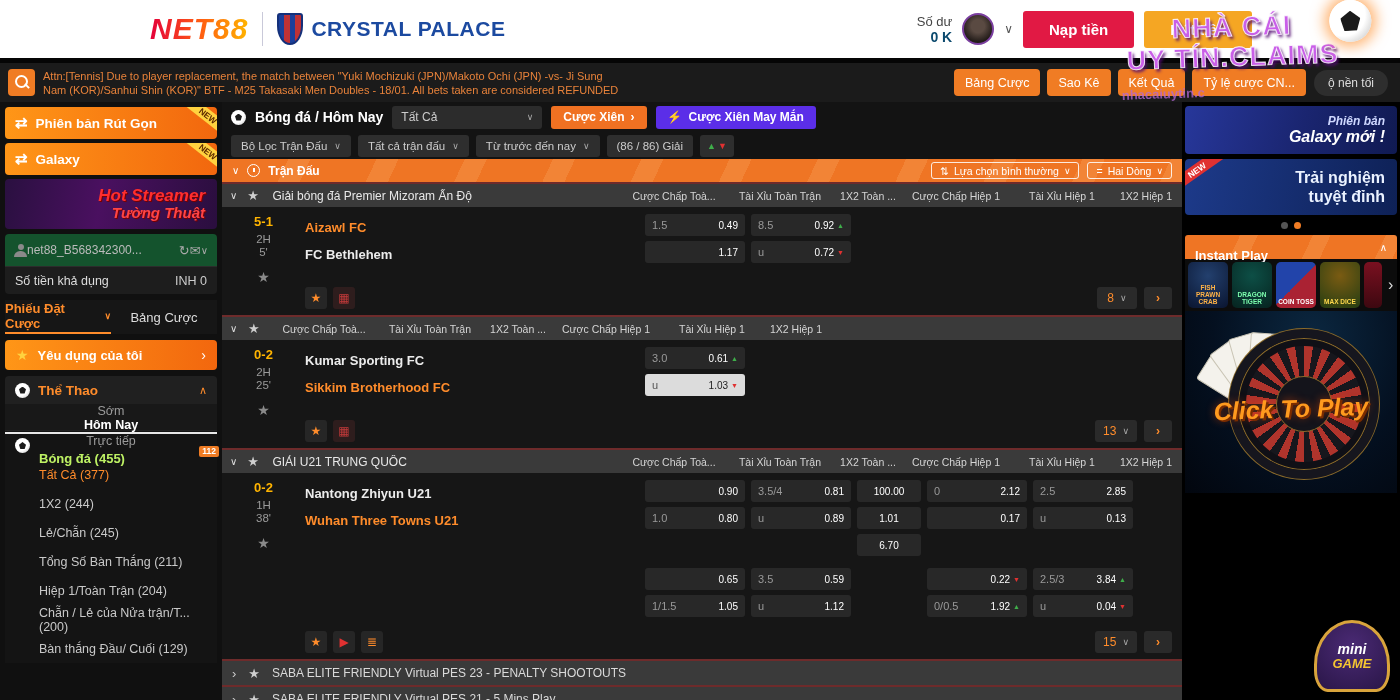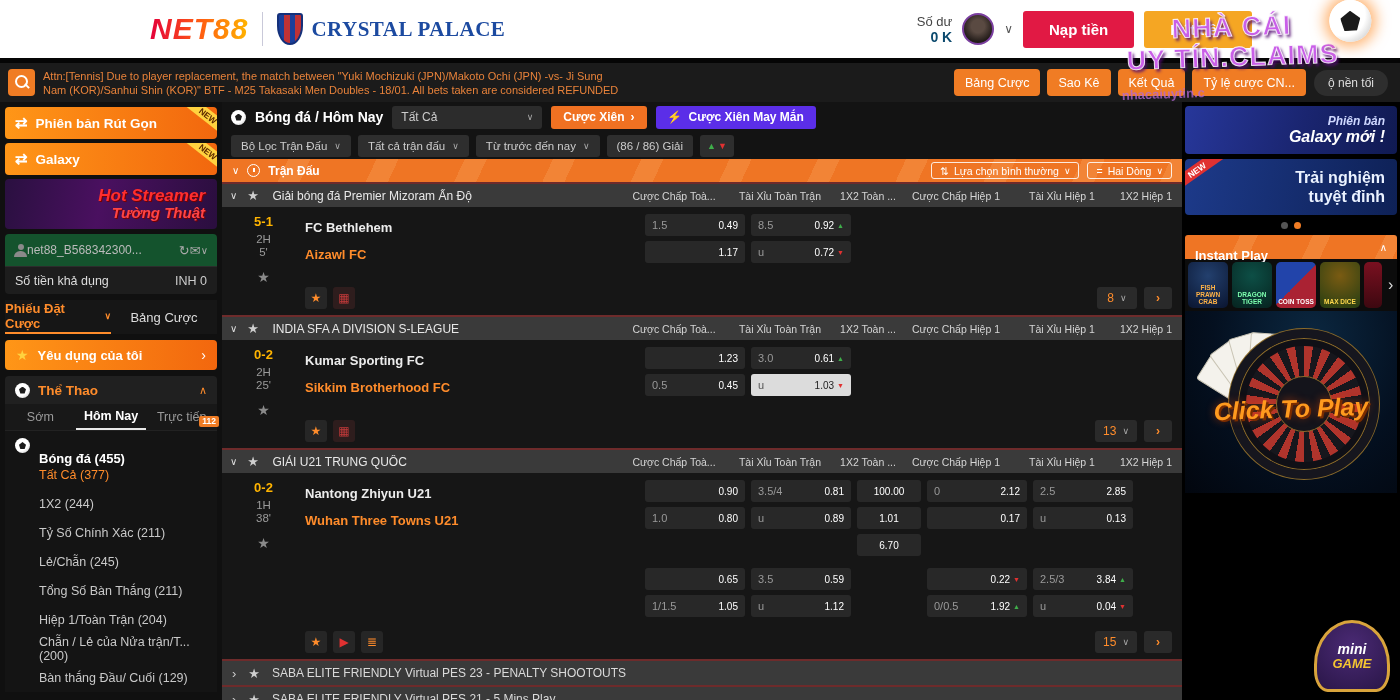--- a/index.html
+++ b/index.html
@@ -10,21 +10,21 @@
   
   .top-header { height:58px; background:#fff; display:flex; align-items:center; position:relative; }
   .logo-area { display:flex; align-items:center; gap:14px; margin-left:150px; }
   .net88 { font-size:30px; font-weight:900; font-style:italic; letter-spacing:1px;
     background:linear-gradient(90deg,#e4003a,#ff5a12,#ffb400); -webkit-background-clip:text;
     background-clip:text; color:transparent; }
   .logo-divider { width:1px; height:34px; background:#c9c9d9; }
   .club { display:flex; align-items:center; gap:8px; }
   .shield { width:26px; height:32px; border:2px solid #14307a; border-radius:3px 3px 50% 50%/3px 3px 60% 60%;
     background:linear-gradient(90deg,#1b3f9b 0 25%,#c03235 25% 50%,#1b3f9b 50% 75%,#c03235 75%); }
-  .club-name { color:#1c4aa0; font-size:21px; font-weight:900; letter-spacing:.5px;font-family:Liberation Serif, serif; }
+  .club-name { color:#1c4aa0; font-size:21px; font-weight:900; letter-spacing:.5px; }
   .account-area { margin-left:auto; margin-right:148px; display:flex; align-items:center; gap:10px; }
   .balance { text-align:right; }
   .balance .lbl { font-size:13px; color:#444; }
   .balance .val { font-size:14px; font-weight:bold; color:#0c4a6e; }
   .avatar { width:32px; height:32px; border-radius:50%; border:2px solid #7b3fa0;
     background:radial-gradient(circle at 50% 40%, #5a4a42 30%, #241d1a 70%); }
   .acct-chev { color:#555; font-size:12px; }
   .btn-deposit { background:#e11944; color:#fff; font-weight:bold; font-size:15px;
     border:none; border-radius:3px; padding:10px 26px; cursor:pointer; }
   .btn-withdraw { background:#f5a623; color:#fff; font-weight:bold; font-size:15px;
@@ -90,29 +90,29 @@
   .fav-btn .ft { color:#fff; font-size:13px; font-weight:bold; flex:1; }
   .fav-btn .ar { color:#fff; font-size:14px; }
   .sports-hdr { height:28px; background:#202020; border-radius:4px 4px 0 0; display:flex;
     align-items:center; gap:8px; padding:0 10px; cursor:pointer; }
   .sports-hdr .tt { color:#ff8c2b; font-size:13.5px; font-weight:bold; flex:1; }
   .sports-hdr .ch { color:#ff8c2b; font-size:11px; }
   .ball { width:15px; height:15px; border-radius:50%; position:relative; flex-shrink:0;
     background:radial-gradient(circle at 35% 35%, #fff 55%, #b9b9b9); }
   .ball::after { content:""; position:absolute; inset:4px; background:#1a1a1a;
     clip-path:polygon(50% 0,100% 38%,81% 100%,19% 100%,0 38%); }
-  .side-tabs { display:flex; height:26px; background:#181818; }
+  .side-tabs { display:flex; height:26px; background:#181818;flex-direction:column; }
   .side-tab { flex:1; display:flex; align-items:center; justify-content:center; color:#9a9a9a;
     font-size:12.5px; cursor:pointer; position:relative; }
   .side-tab.active { color:#fff; font-weight:bold; border-bottom:2px solid #e8e8e8; }
   .live-badge { position:absolute; top:12px; right:-2px; background:#f07c24; color:#fff;
     font-size:8.5px; font-weight:bold; border-radius:2px; padding:0 3px; line-height:11px; }
   .football-row { height:30px; display:flex; align-items:center; gap:9px; padding:0 10px;
     background:#141414; cursor:pointer; border-top:1px solid #222; }
-  .football-row .fb { color:#ffffff; font-size:13px; font-weight:bold;margin-top:26px; }
+  .football-row .fb { color:#bef264; font-size:13px; font-weight:bold;margin-top:26px; }
   .market-item { height:29px; display:flex; align-items:center; padding-left:34px;
     color:#c9c9c9; font-size:12.5px; background:#141414; cursor:pointer; }
   .market-item.active { color:#ff8c2b; }
 
   
   .main { flex:1; background:#131313; overflow:hidden; display:flex; flex-direction:column; }
   .sport-header { height:30px; display:flex; align-items:center; gap:9px; padding:0 9px; flex-shrink:0; }
   .sport-header .bc { color:#fff; font-size:14px; font-weight:bold; }
   .big-select { width:150px; height:23px; background:#2c2c2c; border-radius:3px; display:flex;
     align-items:center; justify-content:space-between; padding:0 9px; color:#ccc; font-size:12px; cursor:pointer; }
@@ -359,21 +359,20 @@
           <span class="live-badge">112</span>
         </div>
       </div>
       <div class="football-row">
         <span class="ball"></span>
         <span class="fb">Bóng đá (455)</span>
       </div>
       <div id="market-list">
           <div class="market-item active">Tất Cả (377)</div>
           <div class="market-item">1X2 (244)</div>
-          <div class="market-item">Tỷ Số Chính Xác (211)</div>
           <div class="market-item">Lẻ/Chẵn (245)</div>
           <div class="market-item">Tổng Số Bàn Thắng (211)</div>
           <div class="market-item">Hiệp 1/Toàn Trận (204)</div>
           <div class="market-item">Chẵn / Lẻ của Nửa trận/T... (200)</div>
           <div class="market-item">Bàn thắng Đầu/ Cuối (129)</div>
         </div>
     </aside>
 
     <main class="main">
       <div class="sport-header">
@@ -445,22 +444,22 @@
             </div>
             <div class="match-block">
               <div class="match-row">
                 <div class="score-col">
                   <div class="score">5-1</div>
                   <div class="period">2H</div>
                   <div class="minute">5'</div>
                   <div class="fav-star">★</div>
                 </div>
                 <div class="teams-col">
+                  <div class="team orange">Aizawl FC</div>
                   <div class="team">FC Bethlehem</div>
-                  <div class="team orange">Aizawl FC</div>
                 </div>
                 <div class="odds-col">
                   <div class="line">
                     <div class="ocol w0">
                       <div class="odds-cell">
                         <span class="h">1.5</span>
                         <span class="v">0.49</span>
                       </div>
                       <div class="odds-cell">
                         <span class="h"></span>
@@ -493,21 +492,20 @@
                   </div>
                   <div class="pager-box next">›</div>
                 </div>
               </div>
             </div>
           </section>
           <section class="league">
             <div class="league-bar">
               <span class="chev">∨</span>
               <span class="lstar">★</span>
-              <span class="lname">INDIA SFA A DIVISION S-LEAGUE</span>
               <div class="col-heads">
                 <span class="col-head w0">Cược Chấp Toà...</span>
                 <span class="col-head w1">Tài Xỉu Toàn Trận</span>
                 <span class="col-head w2">1X2 Toàn ...</span>
                 <span class="col-head w3">Cược Chấp Hiệp 1</span>
                 <span class="col-head w4">Tài Xỉu Hiệp 1</span>
                 <span class="col-head w5">1X2 Hiệp 1</span>
               </div>
             </div>
             <div class="match-block">
@@ -517,30 +515,20 @@
                   <div class="period">2H</div>
                   <div class="minute">25'</div>
                   <div class="fav-star">★</div>
                 </div>
                 <div class="teams-col">
                   <div class="team">Kumar Sporting FC</div>
                   <div class="team orange">Sikkim Brotherhood FC</div>
                 </div>
                 <div class="odds-col">
                   <div class="line">
-                    <div class="ocol w0">
-                      <div class="odds-cell">
-                        <span class="h"></span>
-                        <span class="v">1.23</span>
-                      </div>
-                      <div class="odds-cell">
-                        <span class="h">0.5</span>
-                        <span class="v">0.45</span>
-                      </div>
-                    </div>
                     <div class="ocol w1">
                       <div class="odds-cell">
                         <span class="h">3.0</span>
                         <span class="v t-up">0.61</span>
                       </div>
                       <div class="odds-cell hl">
                         <span class="h">u</span>
                         <span class="v t-down">1.03</span>
                       </div>
                     </div>

